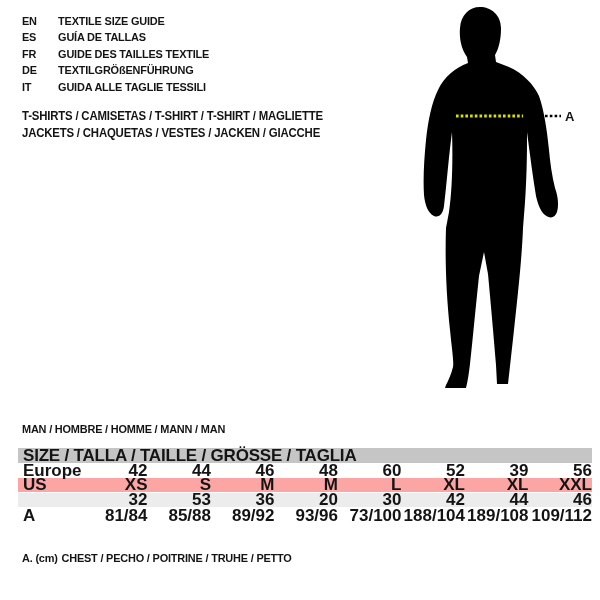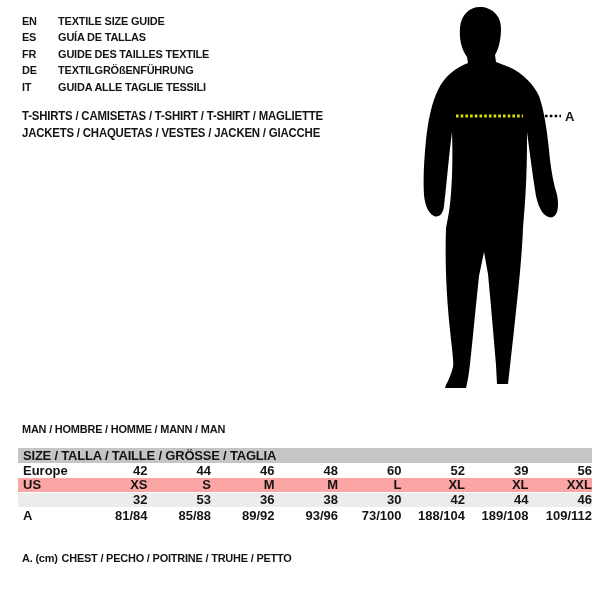--- a/index.html
+++ b/index.html
@@ -14,21 +14,21 @@
   .lang-code{width:38px;flex:none;}
   
   .categories{position:absolute;left:22px;top:108px;font-weight:700;font-size:12px;
     line-height:17px;transform:scaleX(.95);transform-origin:left top;letter-spacing:-.2px;white-space:nowrap;}
   
   .figure-svg{position:absolute;left:400px;top:0;width:200px;height:400px;}
   
   .section-title{position:absolute;left:22px;top:423px;font-weight:700;font-size:11.5px;
     transform:scaleX(.95);transform-origin:left top;letter-spacing:-.2px;white-space:nowrap;}
   
-  .size-table{position:absolute;left:18px;top:448px;width:574px;font-size:13px;font-weight:700;}
+  .size-table{position:absolute;left:18px;top:448px;width:574px;font-size:17px;font-weight:700;}
   .thead{height:15px;line-height:15px;padding-left:5px;letter-spacing:-.2px;}
   .trow{display:flex;height:15px;line-height:15px;box-sizing:border-box;}
   .trow.shaded{border-bottom:1px solid #ffffff;line-height:14px;}
   .tlabel{width:66px;flex:none;padding-left:5px;box-sizing:border-box;}
   .tcell{flex:1;text-align:right;}
   
   .footnote{position:absolute;left:22px;top:552px;font-weight:700;font-size:11.5px;
     transform:scaleX(.95);transform-origin:left top;letter-spacing:-.2px;white-space:nowrap;}
   .footnote .fn-prefix{margin-right:4px;}
 </style>
@@ -141,21 +141,21 @@
       <span class="tcell">XL</span>
       <span class="tcell">XL</span>
       <span class="tcell">XXL</span>
     </div>
 
     <div class="trow shaded" style="background:#ececec;">
       <span class="tlabel"></span>
       <span class="tcell">32</span>
       <span class="tcell">53</span>
       <span class="tcell">36</span>
-      <span class="tcell">38</span>
+      <span class="tcell">20</span>
       <span class="tcell">30</span>
       <span class="tcell">42</span>
       <span class="tcell">44</span>
       <span class="tcell">46</span>
     </div>
 
     <div class="trow">
       <span class="tlabel">A</span>
       <span class="tcell">81/84</span>
       <span class="tcell">85/88</span>

